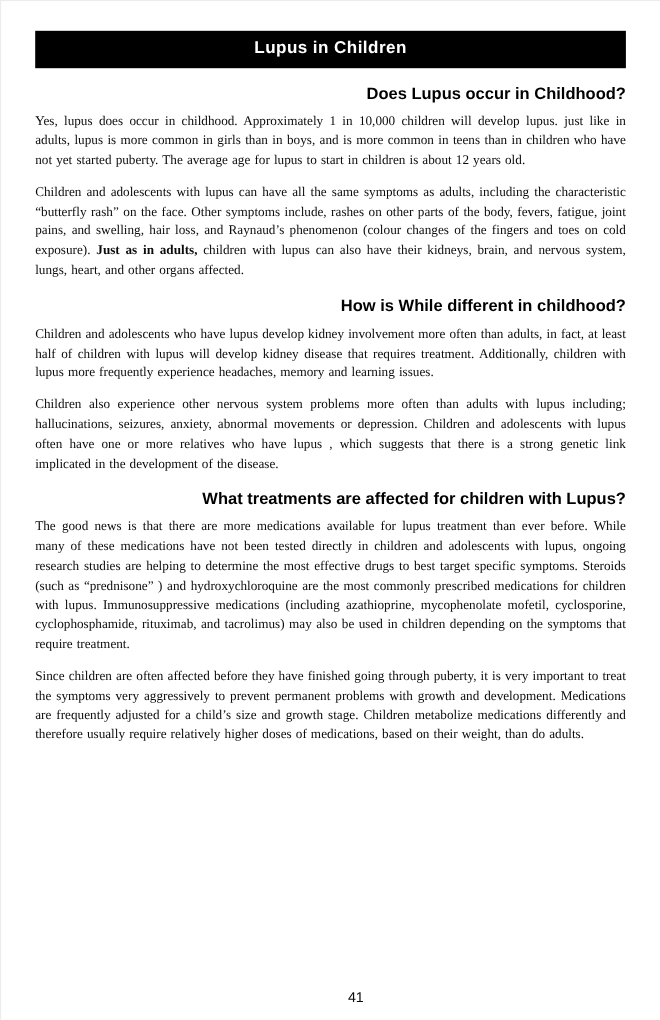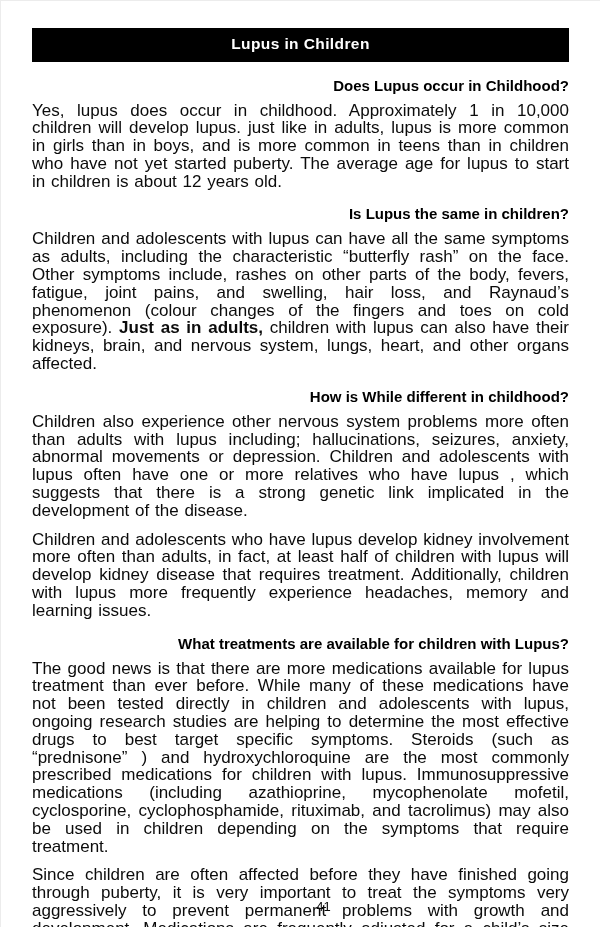--- a/index.html
+++ b/index.html
@@ -32,25 +32,26 @@
     margin-bottom: 1px;
   }
   .heading {
     font-size: 15px;
     font-weight: 700;
     margin: 15px 0 8px 0;
     color: #000000;
     text-align: right;
   }
   .para {
-    font-size: 17px;
+    font-size: 12px;
     line-height: 17.8px;
     text-align: justify;
     margin: 0 0 11px 0;
     word-spacing: 0.06em;
+    font-family: Liberation Serif, serif;
   }
   .b { font-weight: 700; }
   .page-number {
     position: absolute;
     bottom: 13px;
     left: 0;
     width: 100%;
     text-align: center;
     font-size: 13px;
     color: #0b0b0b;
@@ -62,26 +63,25 @@
 
 <div class="page">
 
   <div class="title-bar">
     <span>Lupus in Children</span>
   </div>
 
   <div class="heading">Does Lupus occur in Childhood?</div>
   <p class="para"><span>Yes, lupus does occur in childhood.  Approximately 1 in 10,000 children will develop lupus.  just like in adults, lupus is more common in girls than in boys, and is more common in teens than in children who have not yet started puberty.  The average age for lupus to start in children is about 12 years old.</span></p>
 
-  <div class="heading">Is Lupus the same in children?</div>
   <p class="para"><span>Children and adolescents with lupus can have all the same symptoms as adults, including the characteristic “butterfly rash” on the face.  Other symptoms include, rashes on other parts of the body,  fevers, fatigue, joint pains, and swelling, hair loss, and Raynaud’s phenomenon (colour changes of the fingers and toes on cold exposure). </span><span class="b">Just as in adults,</span><span> children with lupus can also have their kidneys, brain, and nervous system, lungs, heart, and other organs affected.</span></p>
 
   <div class="heading">How is While different in childhood?</div>
+  <p class="para"><span>Children and adolescents who have lupus develop kidney involvement more often than adults, in fact, at least half of children with lupus will develop kidney disease that requires treatment.  Additionally, children with lupus more frequently experience headaches, memory and learning issues.</span></p>
   <p class="para"><span>Children also experience other nervous system problems more often than adults with lupus including; hallucinations, seizures, anxiety, abnormal movements or depression.  Children and adolescents with lupus often have one or more relatives who have lupus , which suggests that there is a strong genetic link implicated in the development of the disease.</span></p>
-  <p class="para"><span>Children and adolescents who have lupus develop kidney involvement more often than adults, in fact, at least half of children with lupus will develop kidney disease that requires treatment.  Additionally, children with lupus more frequently experience headaches, memory and learning issues.</span></p>
 
-  <div class="heading">What treatments are available for children with Lupus?</div>
+  <div class="heading">What treatments are affected for children with Lupus?</div>
   <p class="para"><span>The good news is that there are more medications available for lupus treatment than ever before.  While many of these medications have not been tested directly in children and adolescents with lupus, ongoing research studies are helping to determine the most effective drugs to best target specific symptoms.  Steroids (such as “prednisone” ) and hydroxychloroquine are the most commonly prescribed medications for children with lupus.  Immunosuppressive medications (including azathioprine, mycophenolate mofetil, cyclosporine, cyclophosphamide, rituximab, and tacrolimus) may also be used in children depending on the symptoms that require treatment.</span></p>
   <p class="para"><span>Since children are often affected before they have finished going through puberty, it is very important to treat the symptoms very aggressively to prevent permanent problems with growth and development.  Medications are frequently adjusted for a child’s size and growth stage. Children metabolize medications differently and therefore usually require relatively higher doses of medications, based on their weight, than do adults.</span></p>
 
   <div class="page-number">41</div>
 
 </div>
 
 </body></html>

